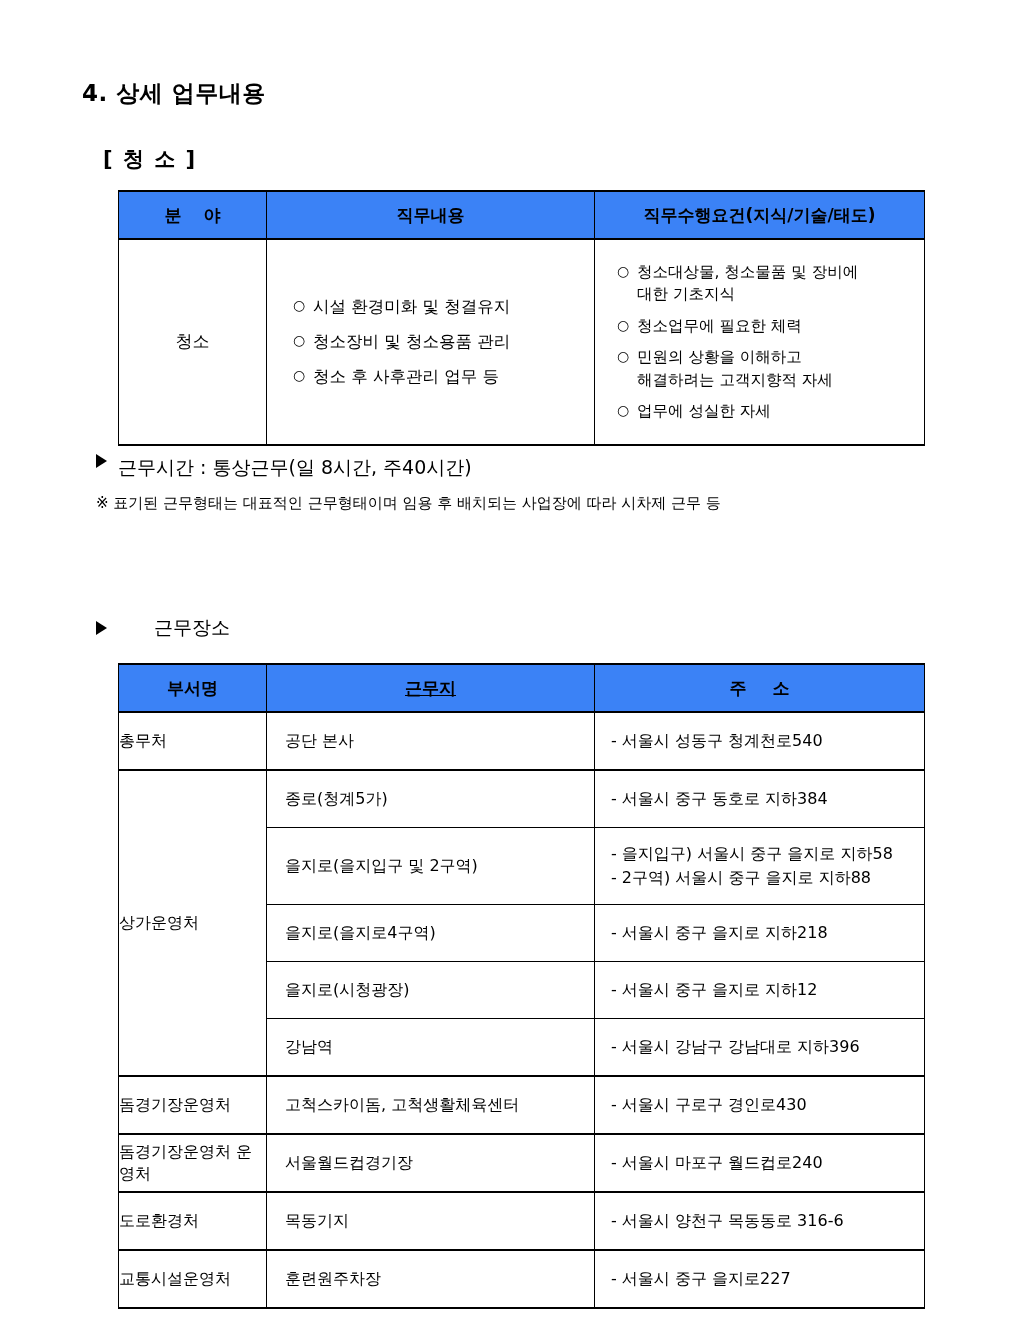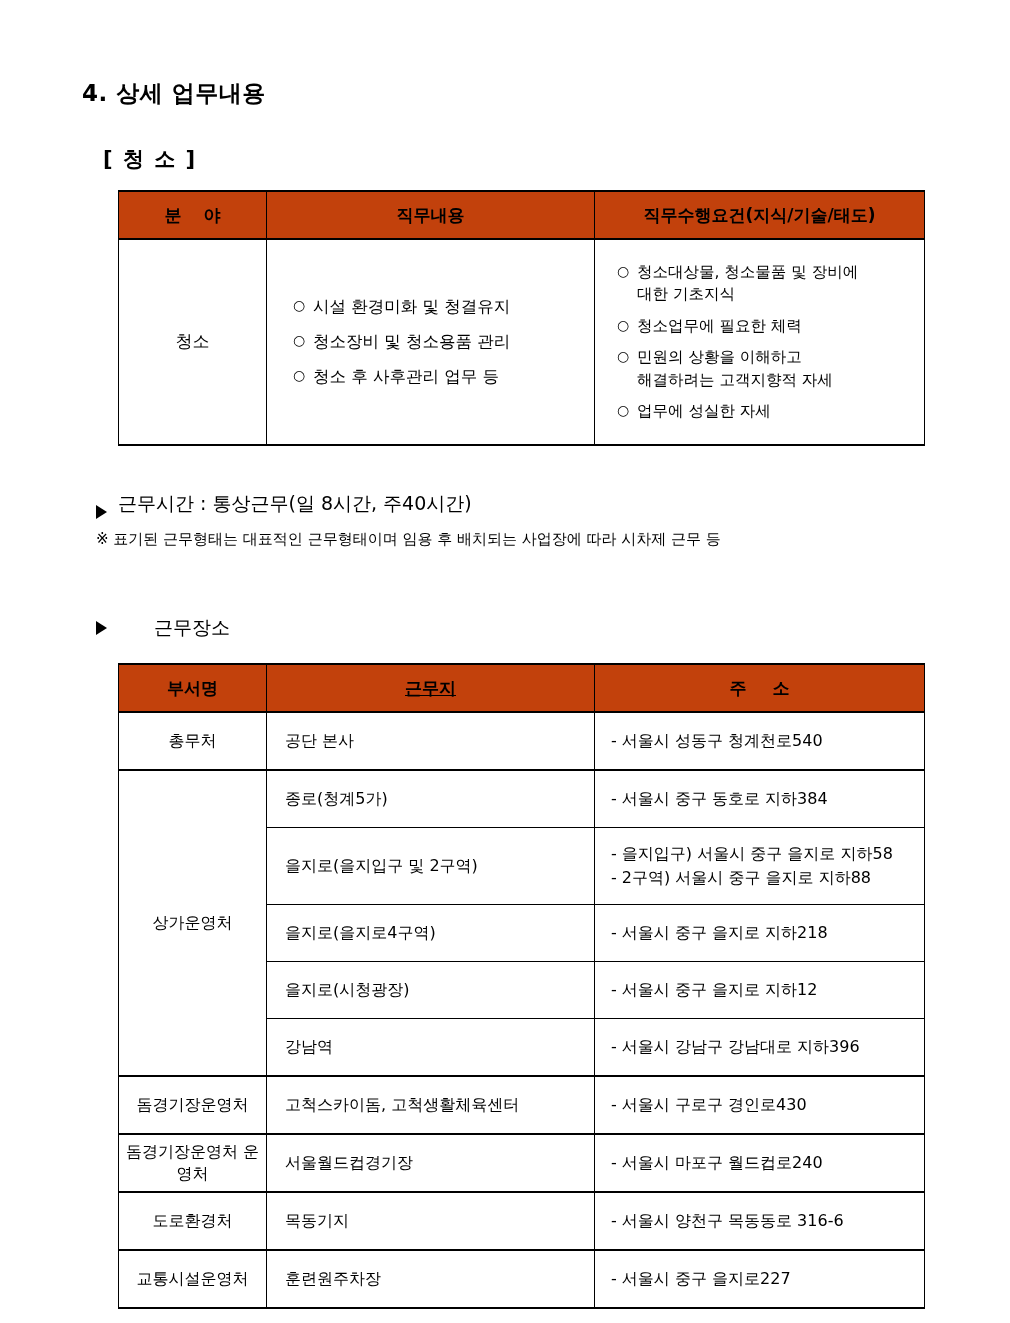--- a/index.html
+++ b/index.html
@@ -52,21 +52,21 @@
   .doc-table td {
     border-left: 1px solid #000000;
     border-right: 1px solid #000000;
     border-top: 1px solid #000000;
     border-bottom: 1px solid #000000;
     padding: 0;
     font-weight: normal;
     vertical-align: middle;
   }
   .doc-table th {
-    background: #c2410c;
+    background: #3b82f6;
     font-weight: bold;
     font-size: 17px;
     text-align: center;
     height: 46px;
   }
 
   
   .thick-top { border-top: 2.5px solid #000000 !important; }
   .thick-bottom { border-bottom: 2.5px solid #000000 !important; }
 
@@ -117,23 +117,22 @@
   .note-block {
     position: absolute;
     left: 96px;
     top: 453px;
     width: 860px;
   }
   .note-arrow-line {
     font-size: 19px;
     line-height: 1.5;
     display: flex;
-    align-items: flex-end;
+    align-items: flex-start;
     margin-bottom: 10px;
-    margin-top: 36px;
   }
   .tri {
     display: inline-block;
     width: 0;
     height: 0;
     border-left: 11px solid #000000;
     border-top: 7px solid transparent;
     border-bottom: 7px solid transparent;
     margin-right: 11px;
     position: relative;
@@ -166,21 +165,21 @@
     width: 803px;
   }
   #table-places th.p1 { width: 147px; }
   #table-places th.p2 { width: 327px; text-decoration: underline; }
   #table-places th.p3 { width: 329px; letter-spacing: 10px; text-indent: 10px; text-align: center; }
   #table-places td {
     font-size: 16px;
     height: 56px;
   }
   #table-places td.dept {
-    text-align: center;
+    text-align: left;
     line-height: 1.35;
   }
   #table-places td.site {
     padding-left: 18px;
   }
   #table-places td.addr {
     padding-left: 16px;
     white-space: pre-line;
     line-height: 1.5;
   }

